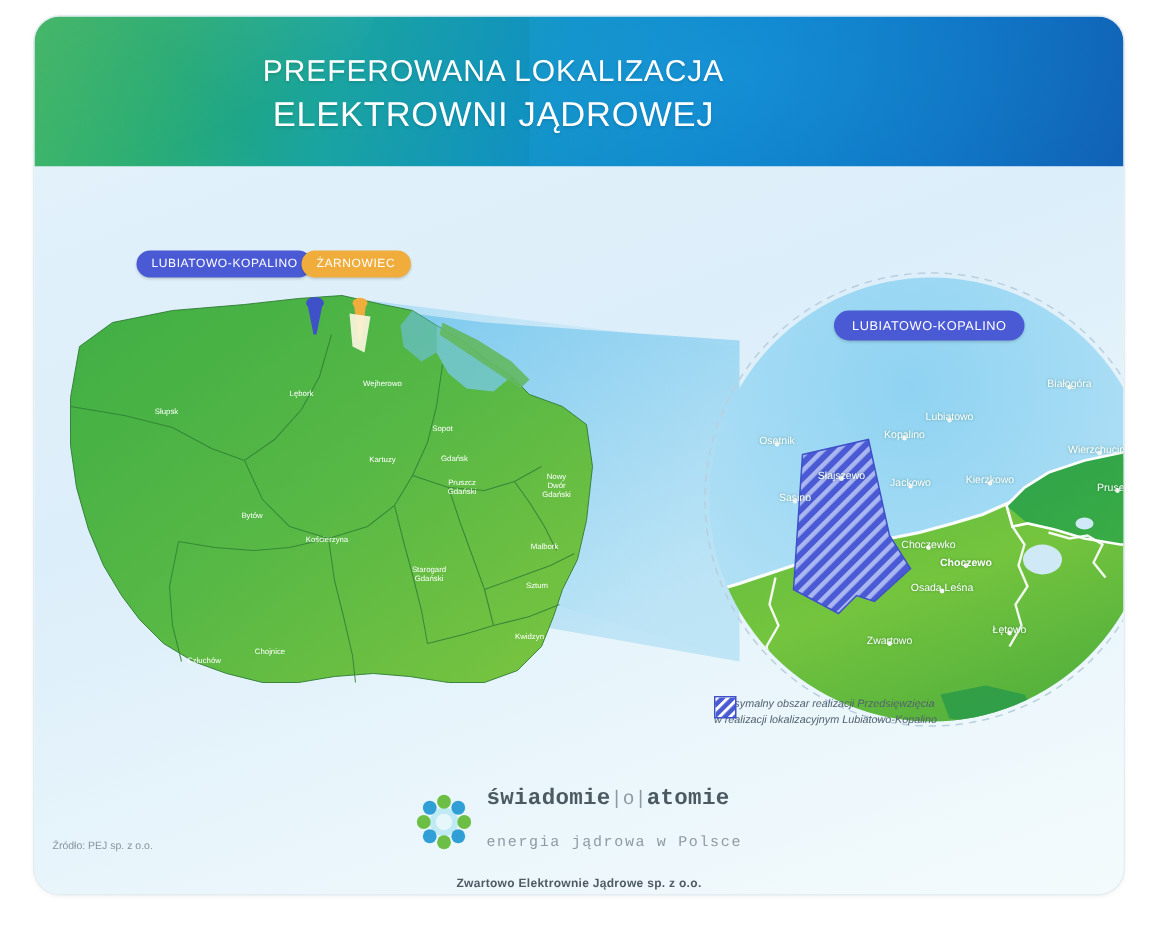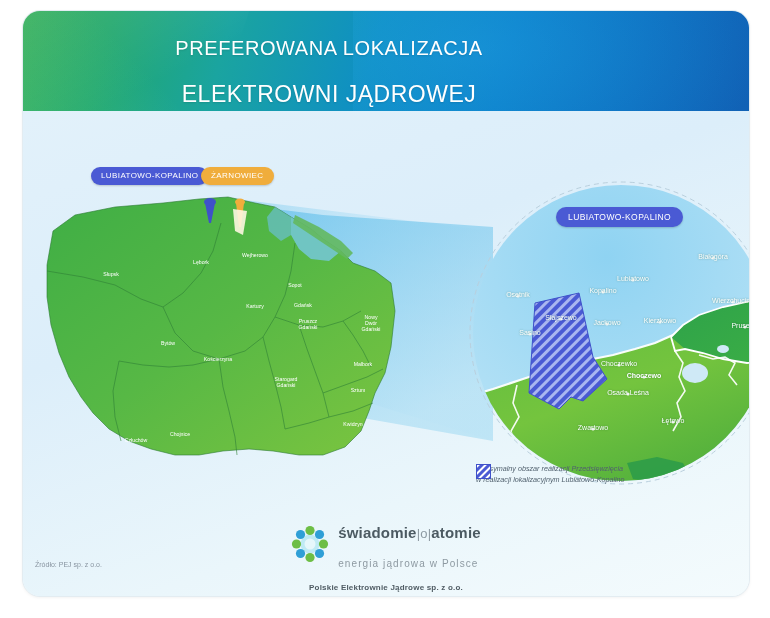--- a/index.html
+++ b/index.html
@@ -17,21 +17,21 @@
              background:linear-gradient(135deg,rgba(255,255,255,.22),rgba(255,255,255,0) 60%);
              transform:rotate(18deg);}
   .hdr-sheen2{position:absolute;width:200px;height:330px;top:-40px;left:10px;
              background:linear-gradient(75deg,rgba(120,220,170,.30),rgba(255,255,255,0) 70%);
              transform:rotate(-28deg);}
   .hdr-sheen3{position:absolute;width:420px;height:240px;top:-60px;left:330px;
              background:radial-gradient(ellipse at 30% 40%,rgba(40,170,235,.35),rgba(255,255,255,0) 70%);}
   .title-wrap{position:absolute;left:0;top:24px;width:612px;text-align:center;color:#fff;
               text-shadow:0 1px 2px rgba(0,0,0,.12);}
   .title-1{font-size:20px;letter-spacing:.6px;line-height:26px;font-weight:400;}
-  .title-2{font-size:23px;letter-spacing:.5px;line-height:30px;font-weight:400;margin-top:18px;}
+  .title-2{font-size:23px;letter-spacing:.5px;line-height:30px;font-weight:400;margin-top:0;}
 
   
   .body{position:absolute;left:0;top:100px;width:726px;height:485px;
         background:linear-gradient(160deg,#e2f1fa 0%,#dceefa 35%,#eaf6fb 70%,#f4fbfd 100%);padding-left:20px;}
   .map-stage{position:absolute;left:0;top:0;width:726px;height:400px;}
   .map-stage svg{position:absolute;left:0;top:0;}
 
   
   .pill{position:absolute;border-radius:11px;color:#fff;font-size:8px;letter-spacing:.4px;
         padding:4px 10px 4px 10px;white-space:nowrap;line-height:10px;}
@@ -45,21 +45,21 @@
   .map-caption{position:absolute;left:140px;top:362px;width:220px;text-align:center;
                font-style:italic;font-size:7.5px;color:#6f7f8c;}
 
   
   .legend{position:absolute;left:453px;top:352px;width:230px;display:flex;gap:7px;align-items:flex-start;}
   .legend-swatch{width:13px;height:13px;flex:0 0 13px;margin-top:1px;border:1px solid #3f51c9;}
   .legend-text{font-style:italic;font-size:7.2px;line-height:11px;color:#51616e;}
 
   
   .footer{position:absolute;left:0;top:400px;width:726px;height:85px;text-align:center;}
-  .brand{display:inline-flex;align-items:flex-start;gap:9px;margin-top:14px;}
+  .brand{display:inline-flex;align-items:center;gap:9px;margin-top:14px;font-family:Liberation Mono, monospace;}
   .brand-text{text-align:left;}
   .brand-line1{font-size:15px;color:#5d6a72;letter-spacing:.2px;line-height:16px;}
   .brand-line1 b{color:#4c5a62;font-weight:700;}
   .brand-line1 .sep{color:#8d9aa2;font-weight:400;font-size:13px;}
   .brand-line2{font-size:10px;color:#8e9aa2;letter-spacing:1.1px;line-height:14px;margin-top:15px;}
   .company{font-size:8px;color:#4f5b63;font-weight:700;letter-spacing:.2px;margin-top:12px;}
   .source{position:absolute;left:12px;top:450px;font-size:7px;color:#8894a0;}
 
   .lbl{font-family:"Liberation Sans",sans-serif;}
 </style>
@@ -286,18 +286,18 @@
           <circle cx="19" cy="32.5" r="4.6" fill="#6dbe45"></circle>
           <circle cx="9.5" cy="28.5" r="4.6" fill="#2f9fd6"></circle>
           <circle cx="5.5" cy="19" r="4.6" fill="#6dbe45"></circle>
           <circle cx="9.5" cy="9.5" r="4.6" fill="#2f9fd6"></circle>
         </svg>
         <div class="brand-text">
           <div class="brand-line1"><b>świadomie</b><span class="sep">|o|</span><b>atomie</b></div>
           <div class="brand-line2">energia jądrowa w Polsce</div>
         </div>
       </div>
-      <div class="company">Polskie Elektrownie Jądrowe sp. z o.o.</div>
+      <div class="company">Zwartowo Elektrownie Jądrowe sp. z o.o.</div>
     </div>
 
     <div class="source">Źródło: PEJ sp. z o.o.</div>
   </div>
 </div>
 
 </body></html>

